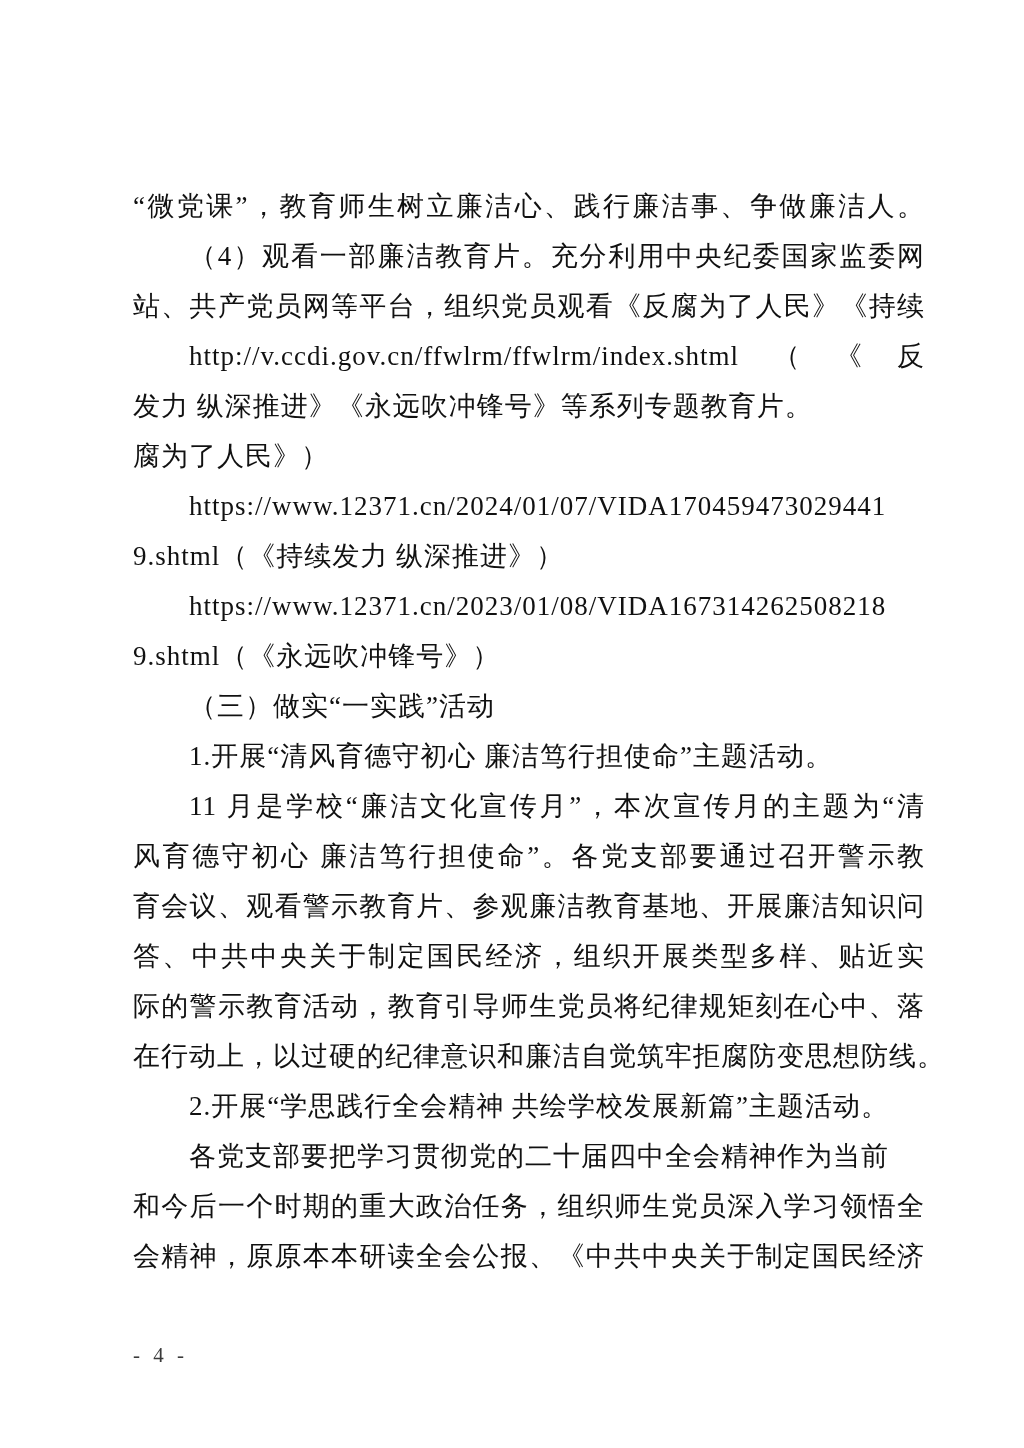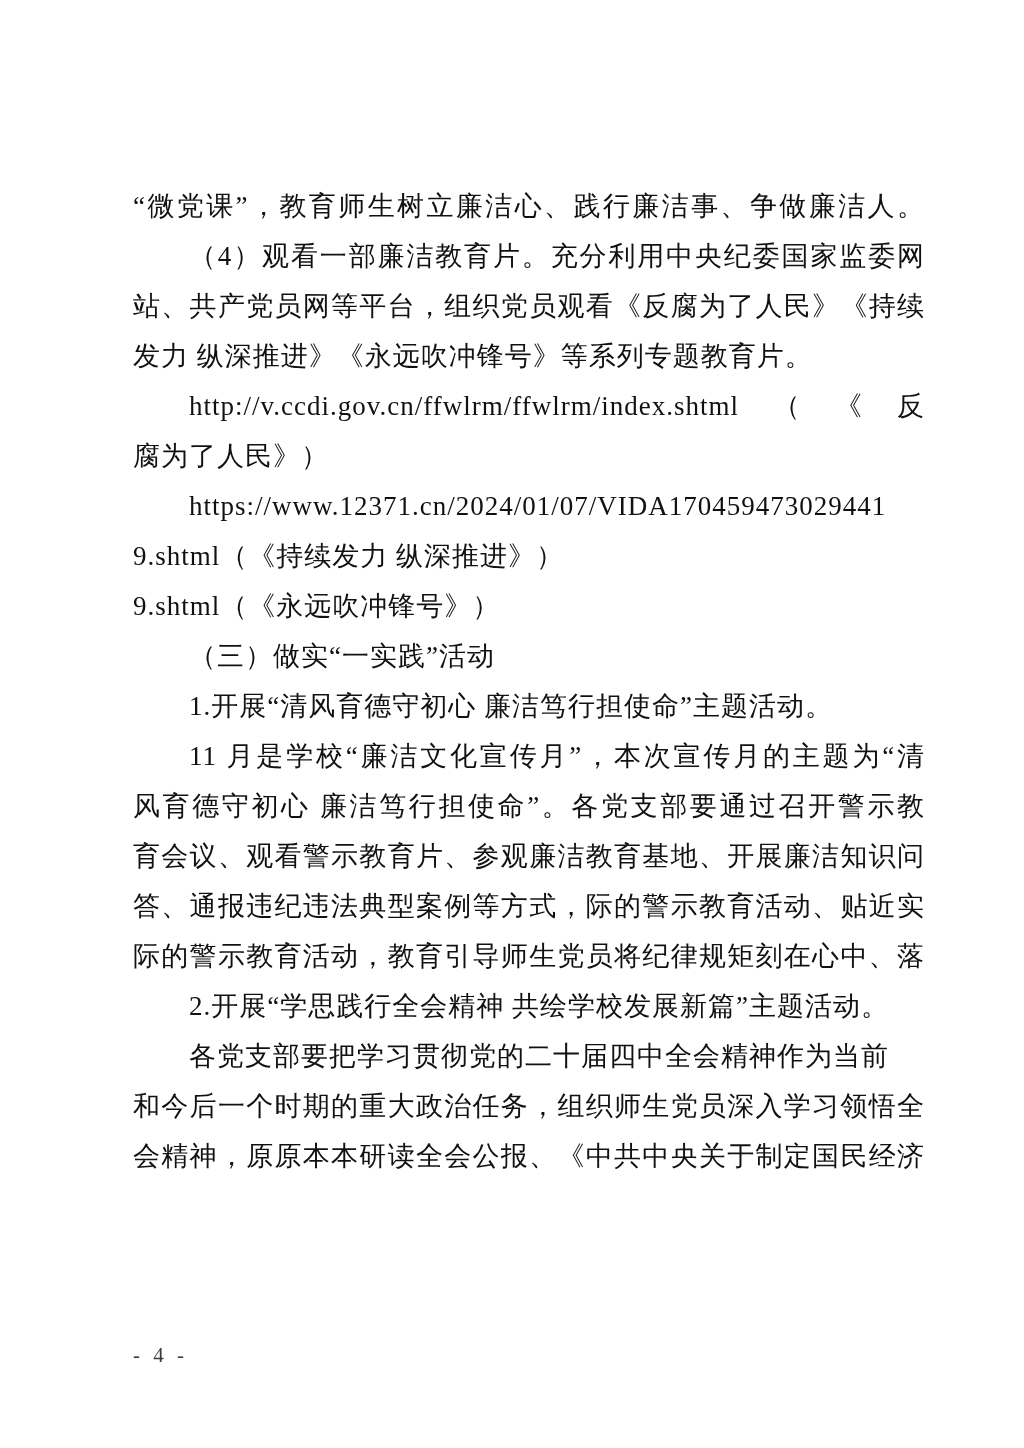--- a/index.html
+++ b/index.html
@@ -47,32 +47,34 @@
   }
 </style>
 </head>
 <body>
 
 <div class="page">
   <div class="content" id="content">
       <div class="line justify">“微党课”，教育师生树立廉洁心、践行廉洁事、争做廉洁人。</div>
       <div class="line justify indent">（4）观看一部廉洁教育片。充分利用中央纪委国家监委网</div>
       <div class="line justify">站、共产党员网等平台，组织党员观看《反腐为了人民》《持续</div>
+      <div class="line justify indent">http://v.ccdi.gov.cn/ffwlrm/ffwlrm/index.shtml（《反</div>
       <div class="line">发力 纵深推进》《永远吹冲锋号》等系列专题教育片。</div>
-      <div class="line justify indent">http://v.ccdi.gov.cn/ffwlrm/ffwlrm/index.shtml（《反</div>
       <div class="line">腐为了人民》）</div>
       <div class="line justify indent">https://www.12371.cn/2024/01/07/VIDA170459473029441</div>
       <div class="line">9.shtml（《持续发力 纵深推进》）</div>
+      <div class="line justify indent">https://www.12371.cn/2023/01/08/VIDA167314262508218</div>
       <div class="line">9.shtml（《永远吹冲锋号》）</div>
       <div class="line indent">（三）做实“一实践”活动</div>
       <div class="line indent bold">1.开展“清风育德守初心 廉洁笃行担使命”主题活动。</div>
       <div class="line justify indent">11 月是学校“廉洁文化宣传月”，本次宣传月的主题为“清</div>
       <div class="line justify">风育德守初心 廉洁笃行担使命”。各党支部要通过召开警示教</div>
       <div class="line justify">育会议、观看警示教育片、参观廉洁教育基地、开展廉洁知识问</div>
-      <div class="line justify">答、通报违纪违法典型案例等方式，际的警示教育活动、贴近实</div>
+      <div class="line justify">答、中共中央关于制定国民经济，组织开展类型多样、贴近实</div>
       <div class="line justify">际的警示教育活动，教育引导师生党员将纪律规矩刻在心中、落</div>
+      <div class="line">在行动上，以过硬的纪律意识和廉洁自觉筑牢拒腐防变思想防线。</div>
       <div class="line indent bold">2.开展“学思践行全会精神 共绘学校发展新篇”主题活动。</div>
       <div class="line indent">各党支部要把学习贯彻党的二十届四中全会精神作为当前</div>
       <div class="line justify">和今后一个时期的重大政治任务，组织师生党员深入学习领悟全</div>
       <div class="line justify">会精神，原原本本研读全会公报、《中共中央关于制定国民经济</div>
     </div>
   <div class="footer">- 4 -</div>
 </div>
 
 </body></html>

